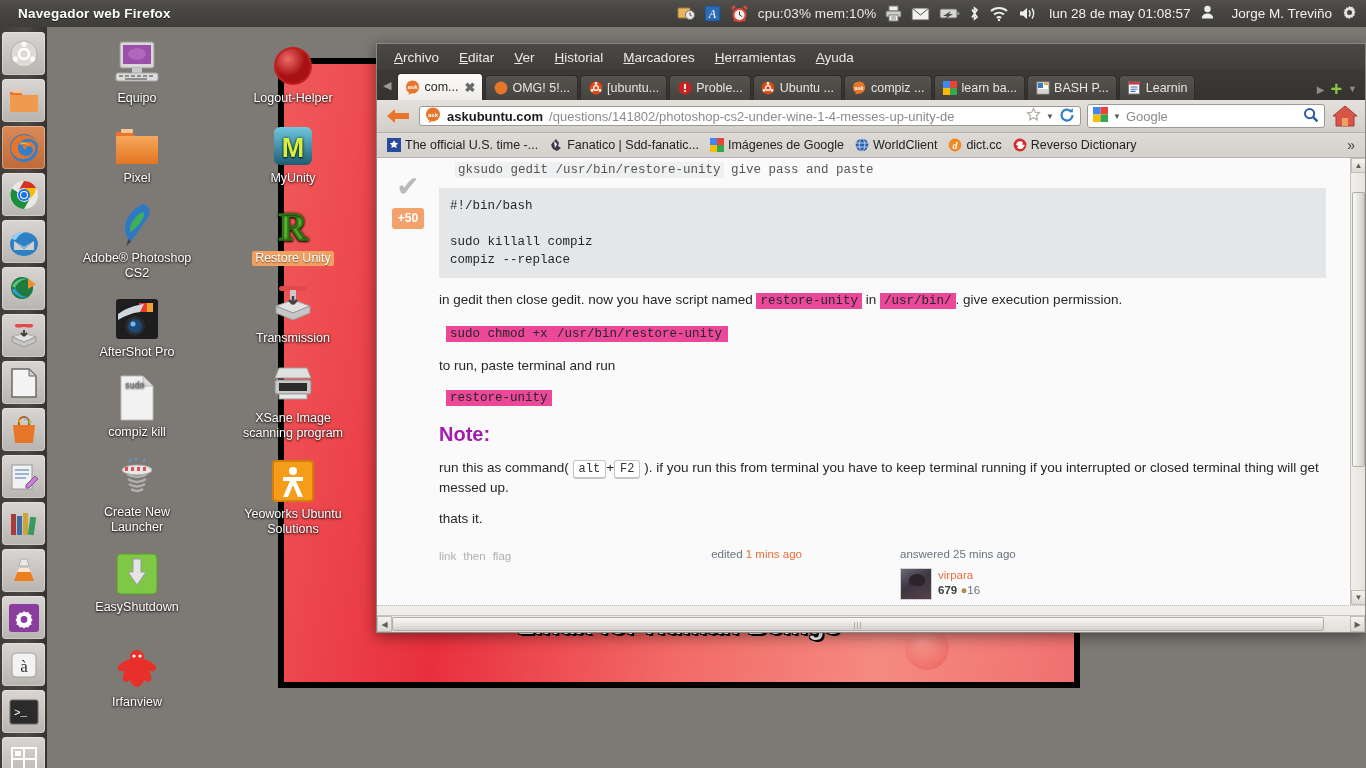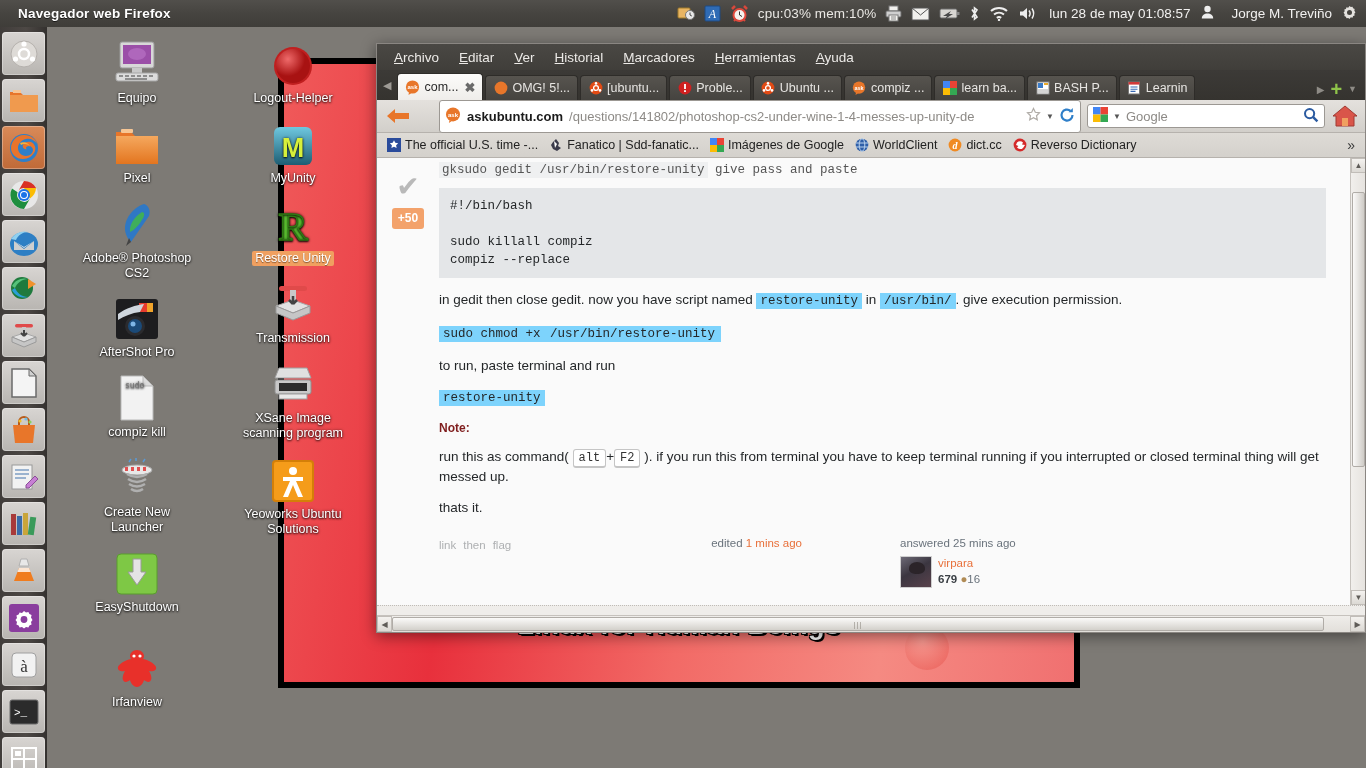--- a/index.html
+++ b/index.html
@@ -151,24 +151,24 @@
 
   
   #ff-navbar {
     height:33px; flex:0 0 33px;
     background:linear-gradient(180deg,#e4e1dd,#d2cfca);
     display:flex; align-items:center; gap:6px; padding:0 6px;
     border-bottom:1px solid #b6b2ad;
   }
   .back-btn { width:30px; height:25px; display:flex; align-items:center; justify-content:center; }
   .urlbox {
-    flex:1; height:33px;
+    flex:1; height:20px;
     background:#fff; border:1px solid #9c9893; border-radius:3px;
     display:flex; align-items:center; gap:6px; padding:0 5px;
-    font-size:13px; overflow:hidden;margin-left:20px;
+    font-size:13px; overflow:hidden;
   }
   .urlbox .site { color:#1a1a1a; font-weight:bold; }
   .urlbox .path { color:#8d8a86; white-space:nowrap; overflow:hidden; }
   .urlbox .right-ic { margin-left:auto; display:flex; align-items:center; gap:5px; flex:0 0 auto; }
   .searchbox {
     width:238px; height:24px;
     background:#fff; border:1px solid #9c9893; border-radius:3px;
     display:flex; align-items:center; gap:5px; padding:0 5px;
     font-size:13px; color:#8d8a86;
   }
@@ -202,34 +202,34 @@
     width:30px; height:34px; margin:0 auto;
     display:flex; align-items:center; justify-content:center;
     color:#b9b9b9; font-size:28px; line-height:1;
   }
   .bounty {
     display:inline-block; background:#f3a26b; color:#fff;
     font-size:12px; font-weight:bold; padding:2px 6px; border-radius:3px;
     margin-top:4px;
   }
   .postbody { flex:1; padding-right:24px; }
-  .cutline { color:#555; font-family:"Liberation Mono", monospace; font-size:12.5px; margin:-2px 0 8px 0; }
+  .cutline { color:#555; font-family:"Liberation Mono", monospace; font-size:12.5px; margin:-2px 0 8px 16px; }
   .cutline .inl { background:#eff0f1; padding:1px 3px; }
   pre.codeblock {
     background:#e4e6e8; padding:9px 11px; margin:0 0 12px 0;
     font-family:"Liberation Mono", monospace; font-size:12.5px;
     color:#242729; line-height:1.45; white-space:pre;
   }
   p.para { margin:0 0 12px 0; }
   code.inl {
-    background:#7dd3fc; font-family:"Liberation Mono", monospace;
+    background:#ec4899; font-family:"Liberation Mono", monospace;
     font-size:12.5px; padding:1px 4px; color:#242729;
   }
-  .cmdline { margin:0 0 12px 0; }
-  h3.note { font-size:12px; margin:0 0 10px 0; color:#7f1d1d; }
+  .cmdline { margin:0 0 12px 7px; }
+  h3.note { font-size:20px; margin:0 0 10px 0; color:#a21caf; }
   kbd {
     background:#fff; border:1px solid #c5c5c5; border-bottom-width:2px;
     border-radius:3px; padding:1px 5px;
     font-family:"Liberation Mono", monospace; font-size:12px; color:#333;
   }
   .postmeta { display:flex; align-items:flex-start; margin-top:18px; font-size:11.5px; }
   .pm-links { color:#aeb0b2; flex:0 0 auto; display:flex; gap:7px; padding-top:2px; }
   .pm-edited { margin-left:200px; color:#6a737c; }
   .pm-edited .t { color:#e8703a; }
   .pm-answered { margin-left:98px; color:#6a737c; }

